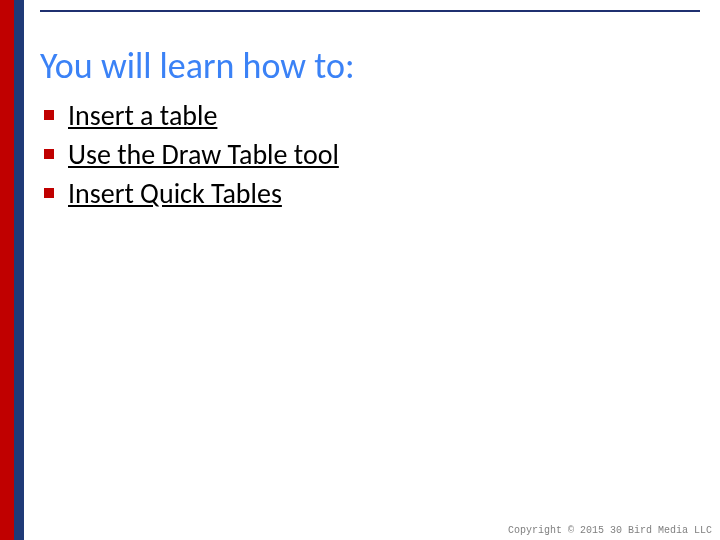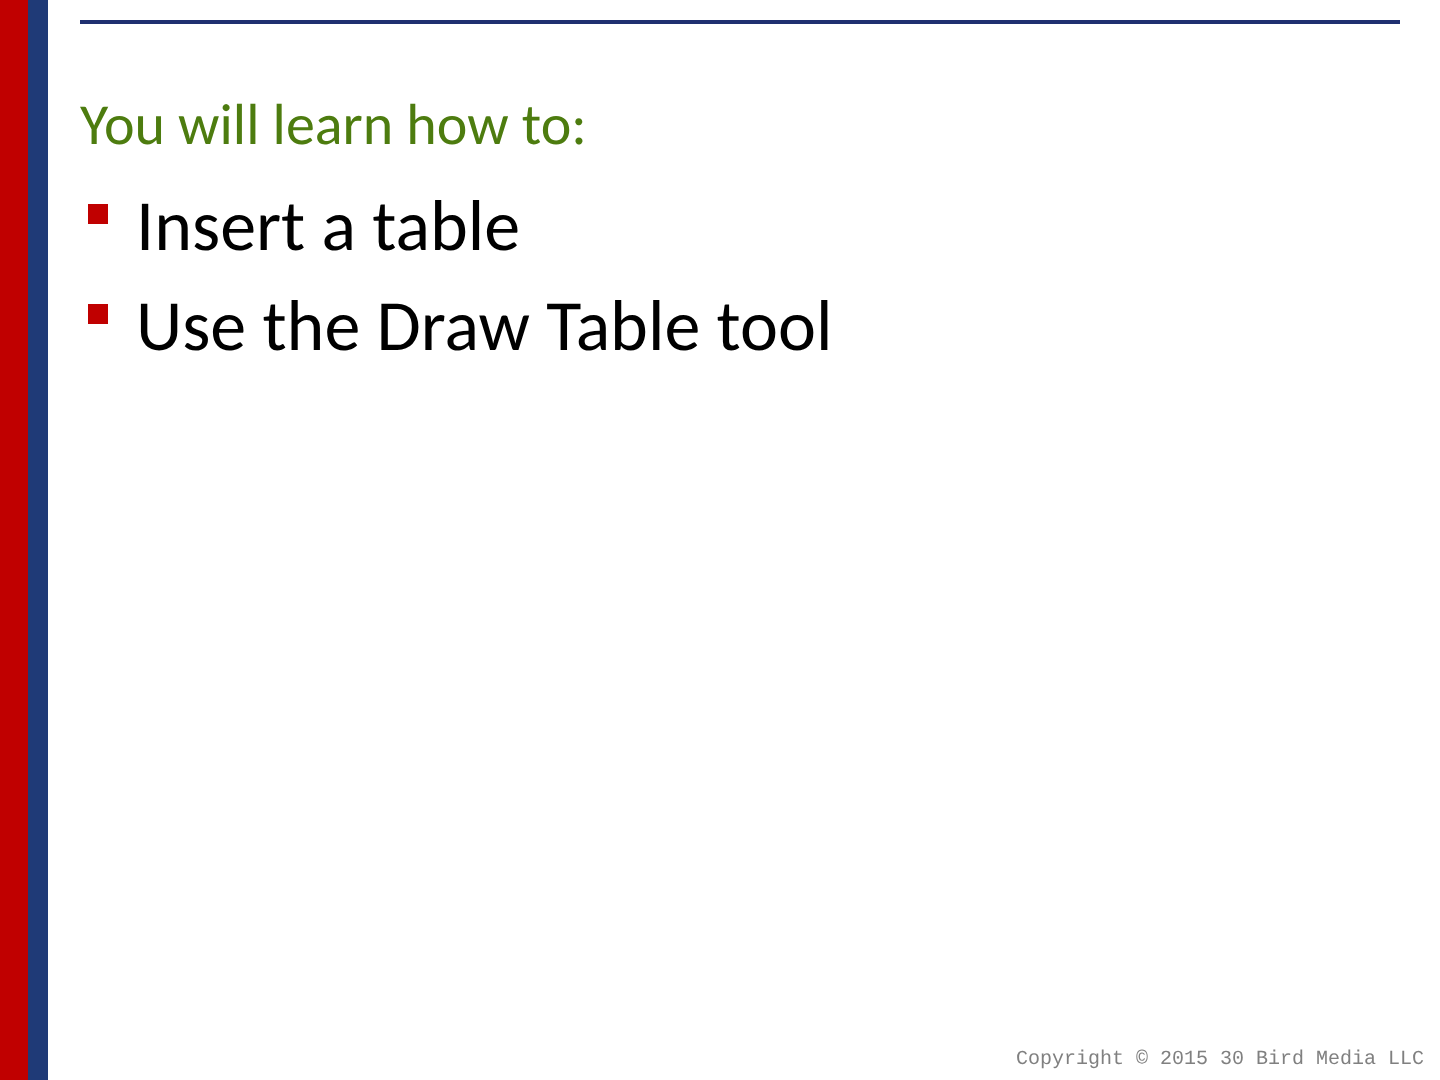--- a/index.html
+++ b/index.html
@@ -40,35 +40,36 @@
     letter-spacing: 0.3px;
     margin-bottom: 8px;
   }
   .title-underline {
     height: 2px;
     background: #1f3070;
     width: 660px;
     margin-bottom: 32px;
   }
   .intro {
-    font-size: 29px;
-    color: #4d7c0f;
+    font-size: 36px;
+    color: #3b82f6;
     margin-bottom: 8px;
     font-weight: 400;
   }
   .bullets {
     list-style: none;
     padding-left: 4px;
   }
   .bullets li {
-    font-size: 36px;
+    font-size: 28px;
     color: #000000;
     line-height: 1.4;
     padding-left: 24px;
     position: relative;
+    text-decoration: underline;
   }
   .bullets li::before {
     content: "";
     position: absolute;
     left: 0;
     top: 14px;
     width: 10px;
     height: 10px;
     background: #c00000;
   }
@@ -86,16 +87,17 @@
 
 <div class="left-stripe-red"></div>
 <div class="left-stripe-blue"></div>
 
 <div class="content">
   <div class="title-underline"></div>
   <p class="intro">You will learn how to:</p>
   <ul class="bullets">
     <li>Insert a table</li>
     <li>Use the Draw Table tool</li>
+    <li>Insert Quick Tables</li>
   </ul>
 </div>
 
 <div class="copyright">Copyright © 2015 30 Bird Media LLC</div>
 
 </body></html>

